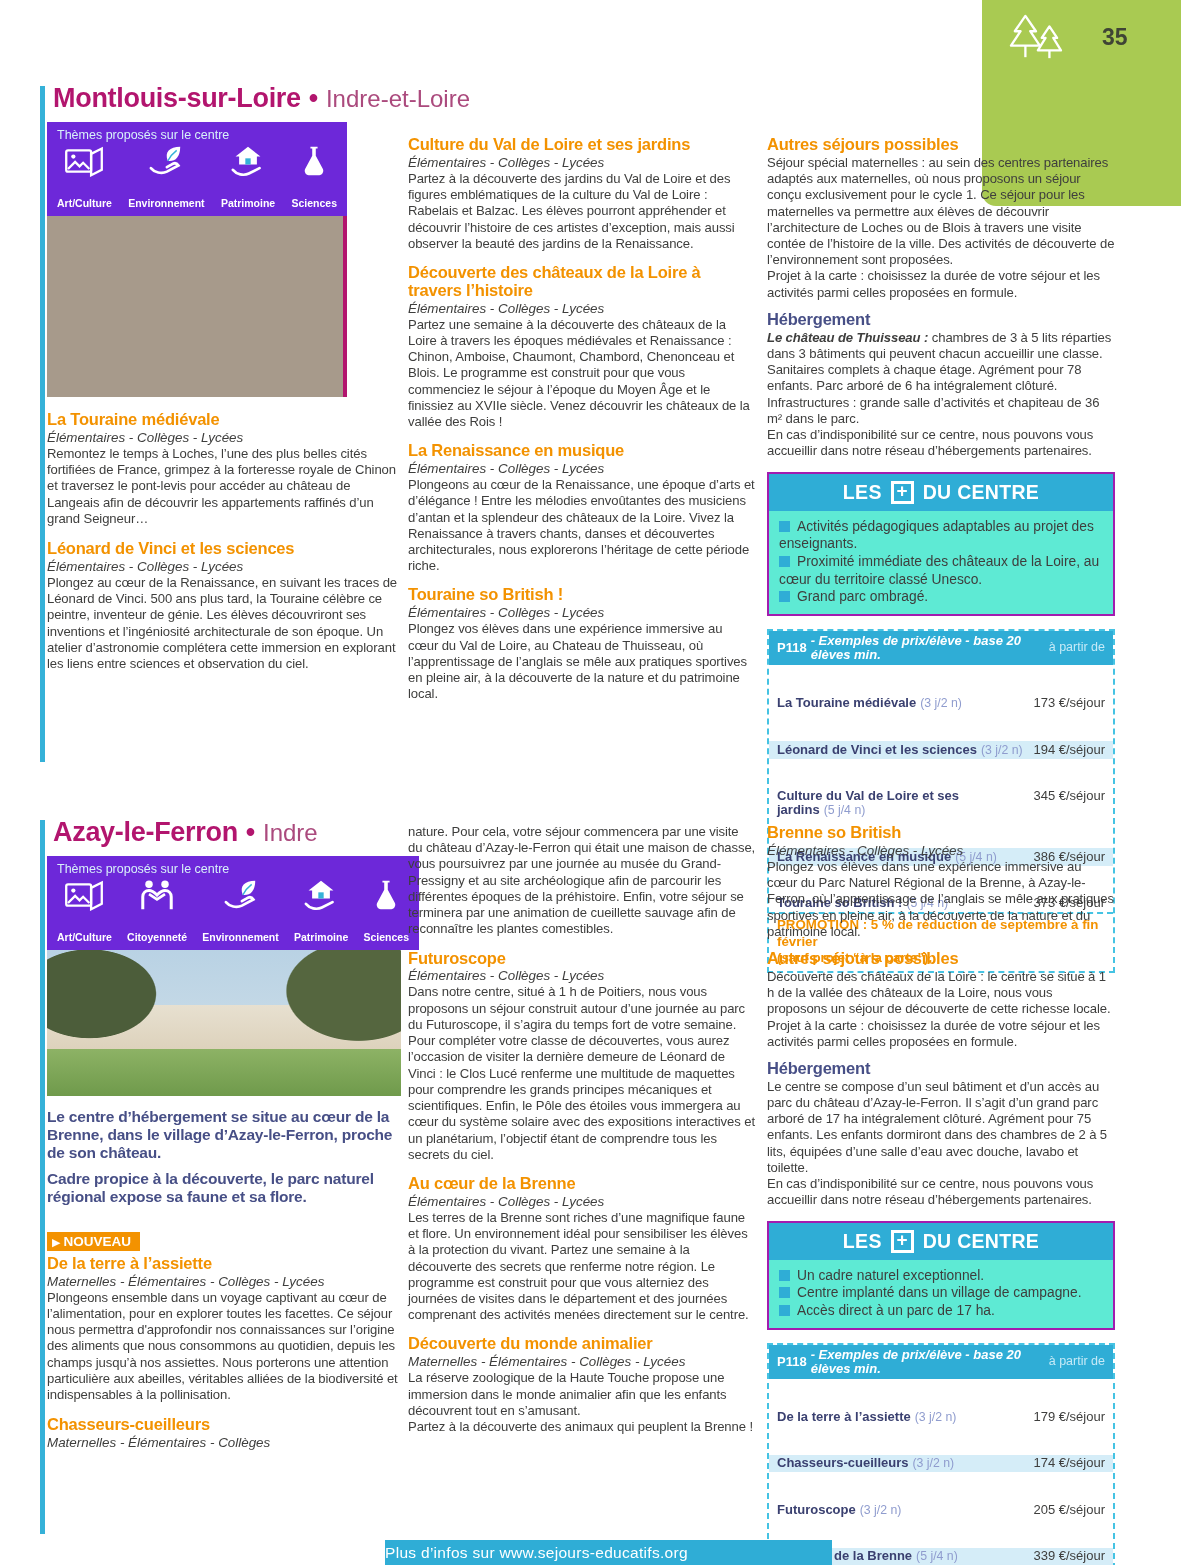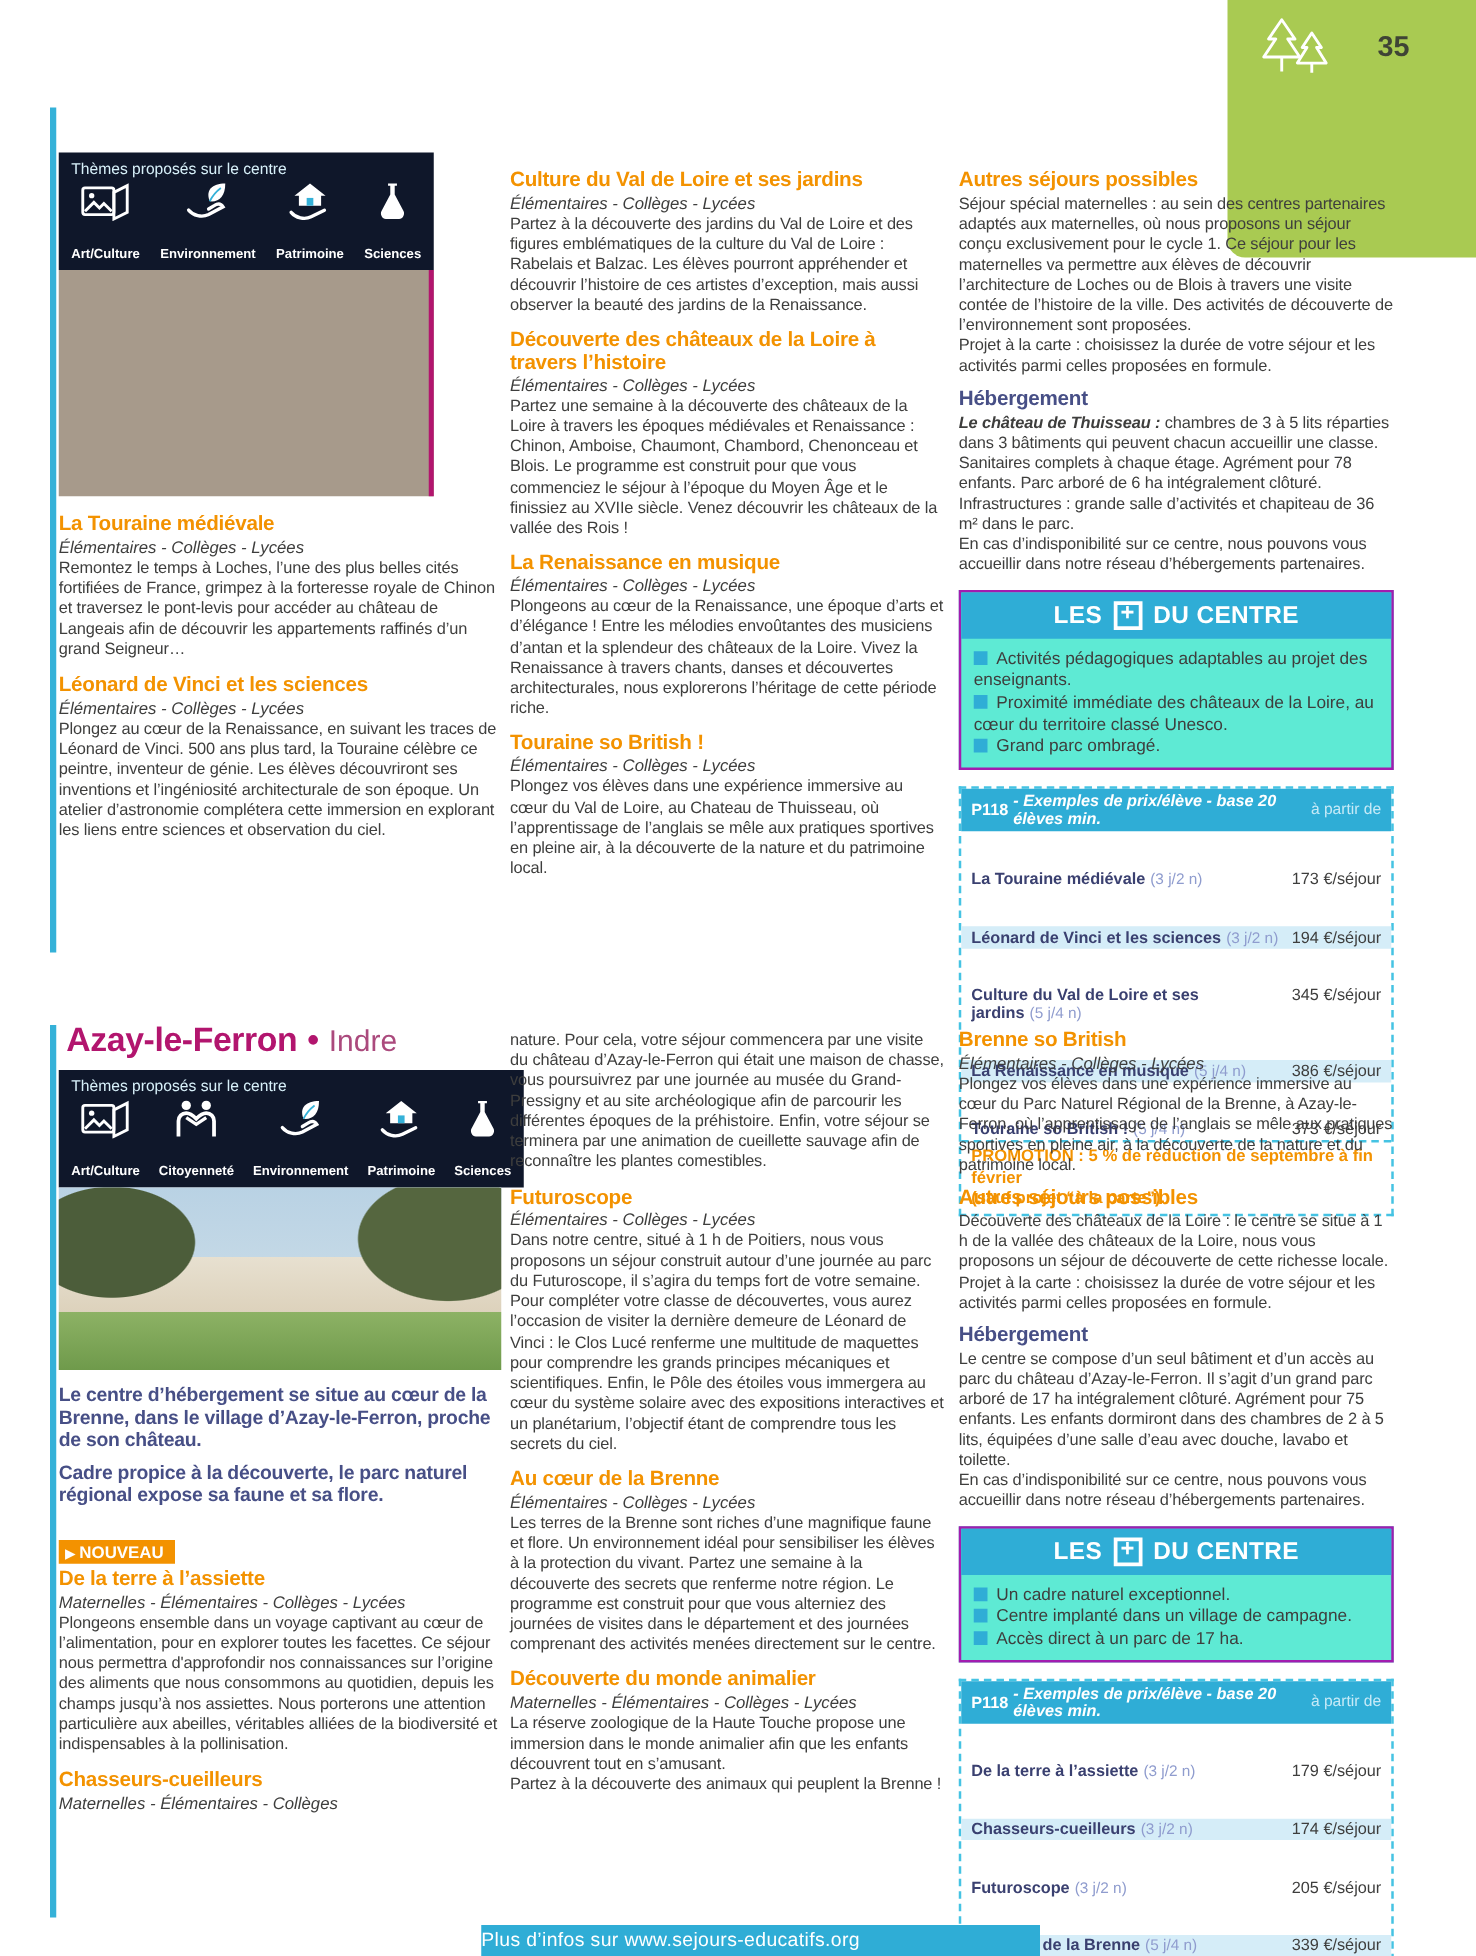--- a/index.html
+++ b/index.html
@@ -14,21 +14,21 @@
   .corner .trees{position:absolute;left:22px;top:12px;}
   .corner .pagenum{position:absolute;left:120px;top:24px;font-size:23px;font-weight:700;color:#3f4435;}
   
   .section{position:absolute;left:40px;width:1075px;}
   .rule{position:absolute;left:0;top:2px;width:5px;background:#35b1d8;}
   h2.sec-title{margin:0 0 0 13px;font-size:27px;line-height:1.05;font-weight:700;color:#b2156e;letter-spacing:-0.3px;}
   h2.sec-title .bullet{color:#b2156e;margin:0 8px;}
   h2.sec-title .region{font-weight:400;color:#ab4a7d;font-size:24px;letter-spacing:0;}
   .col{position:absolute;}
   
-  .theme-box{background:#0f172a;padding:6px 10px 7px;box-sizing:border-box;}
+  .theme-box{background:#6d28d9;padding:6px 10px 7px;box-sizing:border-box;}
   .theme-label{margin:0 0 3px;color:#d8f1fa;font-size:12.5px;}
   .themes{display:flex;justify-content:space-between;}
   .theme{display:flex;flex-direction:column;align-items:center;gap:20px;min-width:44px;}
   .theme svg{height:32px;display:block;}
   .theme .t-label{font-size:10.5px;font-weight:700;color:#fff;white-space:nowrap;}
   
   .photo{box-sizing:border-box;}
   .photo.p1{
     height:181px;width:300px;border-right:4px solid #b2156e;
     background:
@@ -91,20 +91,23 @@
         <path d="M47 15 L55 27 H51 L59 40 H35 L43 27 H39 Z"></path>
         <path d="M47 40 v8"></path>
       </g>
     </svg>
   </span>
   <span class="pagenum">35</span>
 </div>
 
 <div class="section" style="top:84px;height:700px;">
   <div class="rule" style="height:676px;"></div>
+  <h2 class="sec-title">
+    <span>Montlouis-sur-Loire</span><span class="bullet">•</span><span class="region">Indre-et-Loire</span>
+  </h2>
 
   <div class="col" style="left:7px;top:38px;width:352px;">
     <div class="theme-box" style="width:300px;">
       <p class="theme-label">Thèmes proposés sur le centre</p>
       <div class="themes">
         <span class="theme">
           <span>
               <svg width="42" viewBox="0 0 44 36">
                 <rect x="2" y="6" width="28" height="24" rx="2" fill="none" stroke="#fff" stroke-width="2.6"></rect>
                 <path d="M30 10 l12 -6 v24 l-12 6z" fill="none" stroke="#fff" stroke-width="2.6"></path>

